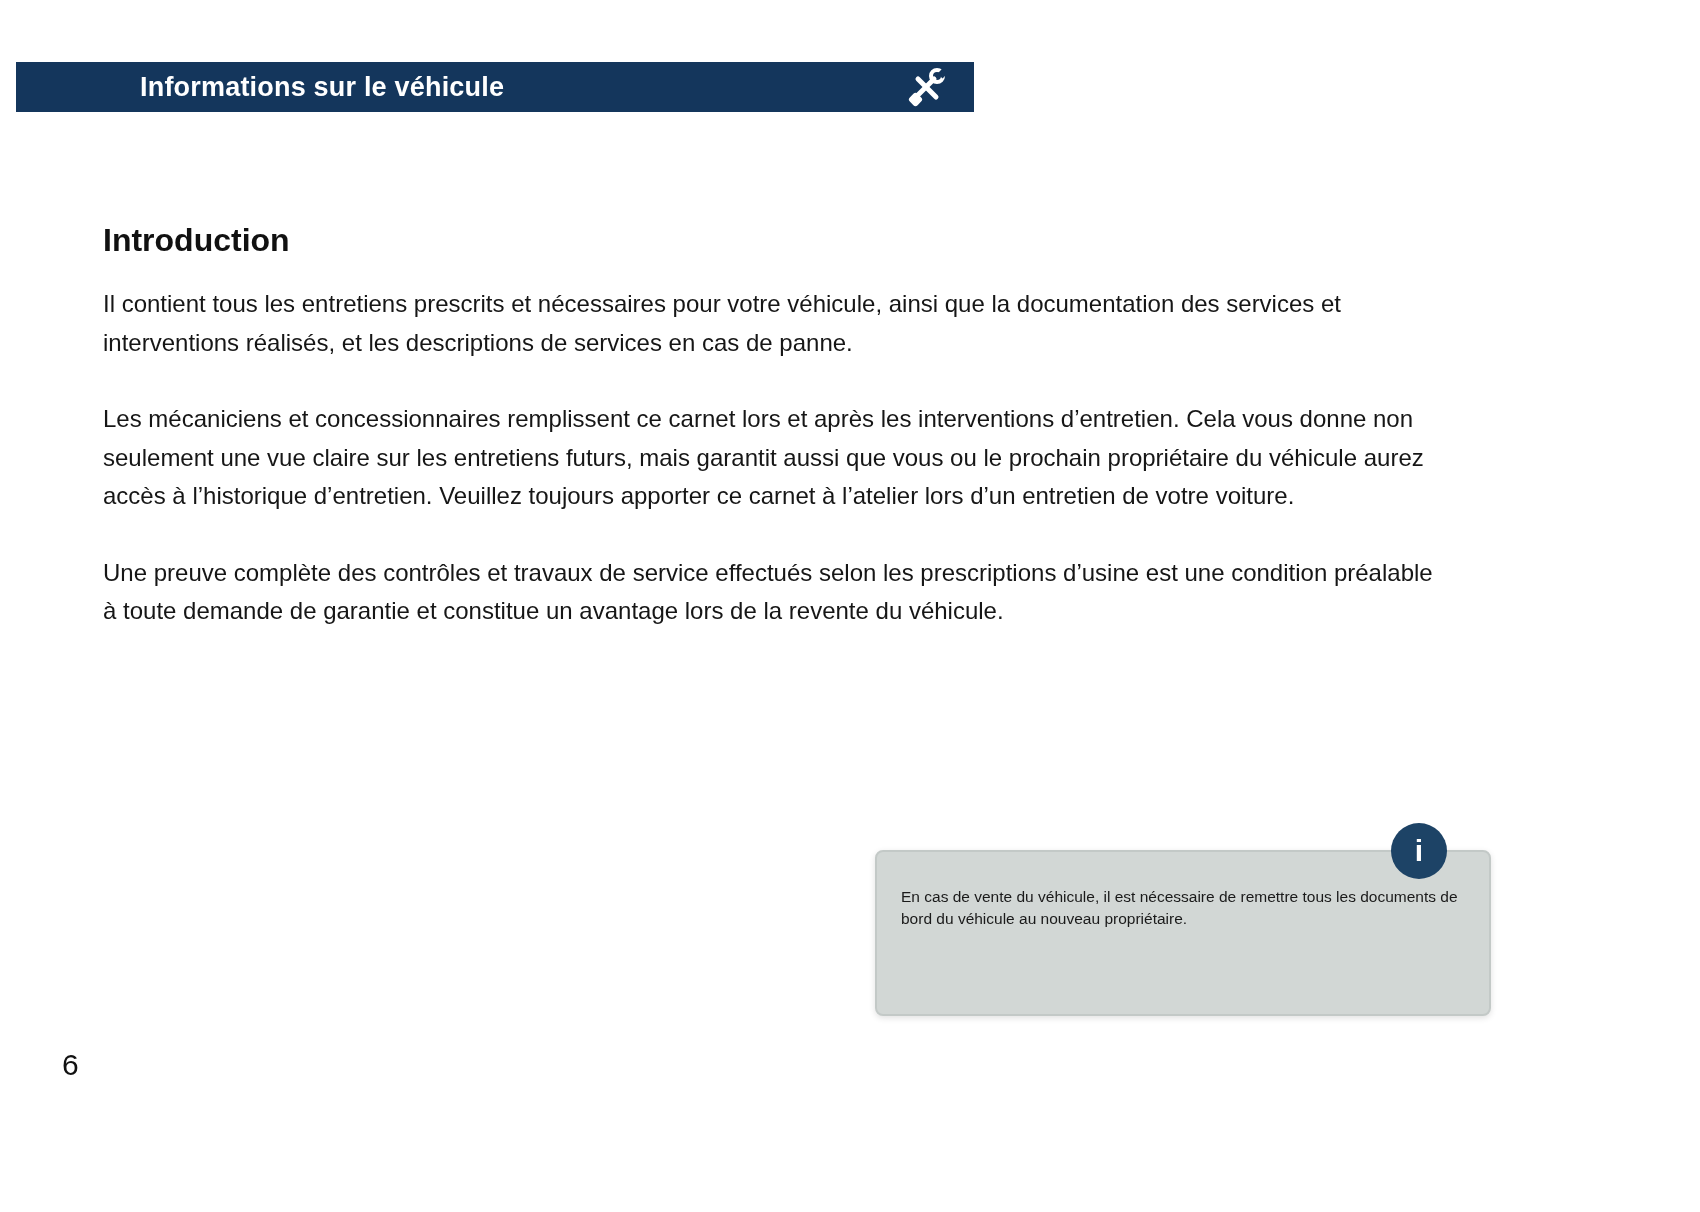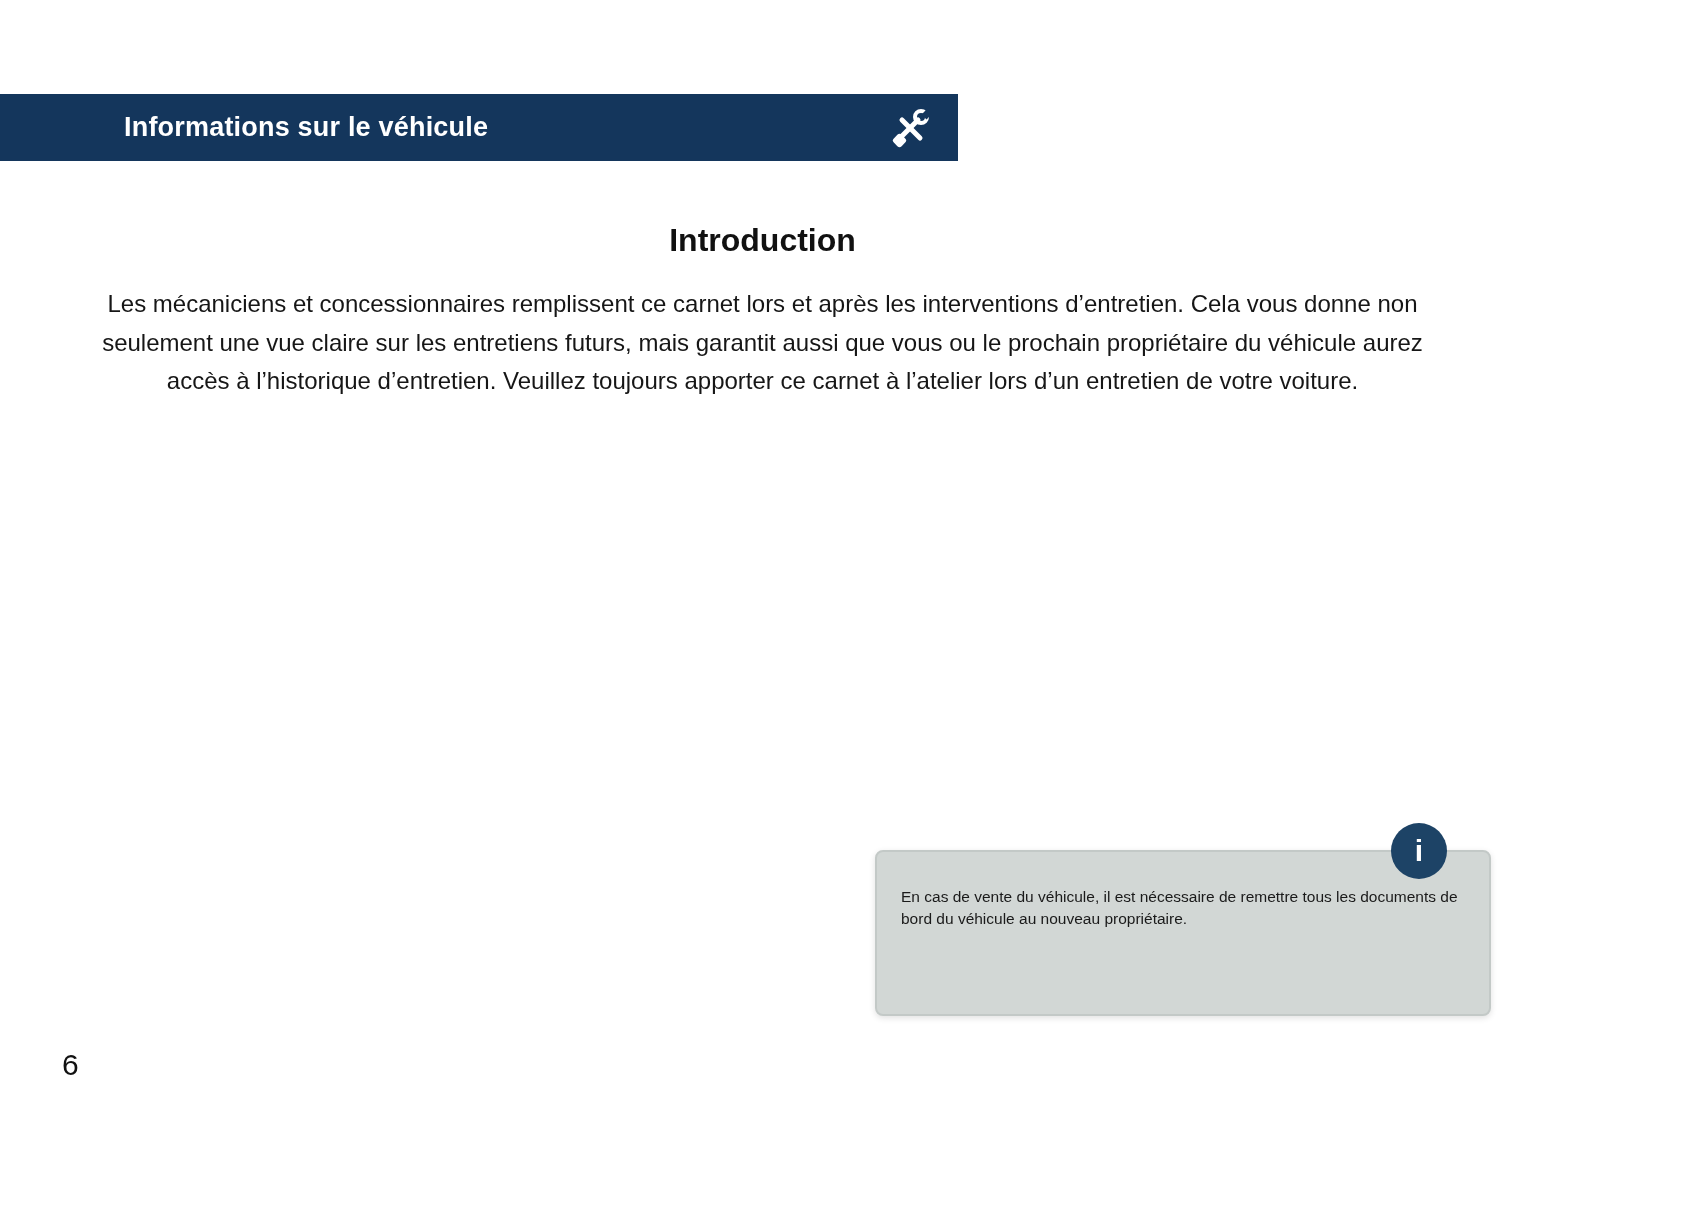--- a/index.html
+++ b/index.html
@@ -15,27 +15,26 @@
     position: relative;
     width: 1700px;
     height: 1212px;
     background: #ffffff;
   }
 
   
   .header-bar {
     position: absolute;
     top: 62px;
-    left: 0;
+    left: 16px;
     width: 958px;
-    height: 67px;
+    height: 50px;
     background: #14365C;
     display: flex;
     align-items: center;
-    margin-top: 32px;
   }
   .header-title {
     color: #ffffff;
     font-size: 27px;
     font-weight: bold;
     margin-left: 124px;
     letter-spacing: 0.2px;
   }
   .header-icon {
     position: absolute;
@@ -45,24 +44,23 @@
     width: 40px;
     height: 40px;
     display: inline-flex;
     align-items: center;
     justify-content: center;
   }
 
   
   .content {
     position: absolute;
-    left: 90px;
+    left: 103px;
     top: 222px;
     width: 1345px;
-    text-align: center;
   }
   .content h1 {
     font-size: 32px;
     font-weight: bold;
     color: #111111;
     margin-bottom: 26px;
   }
   .content p.body {
     font-size: 24px;
     line-height: 38.5px;
@@ -131,21 +129,23 @@
 
         <line x1="12" y1="12" x2="30" y2="30" stroke="#ffffff" stroke-width="5" stroke-linecap="round"></line>
         <circle cx="31" cy="9" r="6" fill="none" stroke="#ffffff" stroke-width="4"></circle>
         <rect x="33" y="3" width="7" height="7" fill="#14365C" transform="rotate(45 36.5 6.5)"></rect>
       </svg>
     </span>
   </header>
 
   <main class="content">
     <h1>Introduction</h1>
+    <p class="body">Il contient tous les entretiens prescrits et nécessaires pour votre véhicule, ainsi que la documentation des services et interventions réalisés, et les descriptions de services en cas de panne.</p>
     <p class="body">Les mécaniciens et concessionnaires remplissent ce carnet lors et après les interventions d’entretien. Cela vous donne non seulement une vue claire sur les entretiens futurs, mais garantit aussi que vous ou le prochain propriétaire du véhicule aurez accès à l’historique d’entretien. Veuillez toujours apporter ce carnet à l’atelier lors d’un entretien de votre voiture.</p>
+    <p class="body">Une preuve complète des contrôles et travaux de service effectués selon les prescriptions d’usine est une condition préalable à toute demande de garantie et constitue un avantage lors de la revente du véhicule.</p>
   </main>
 
   <aside class="info-box">
     <div class="info-icon">
       <span>i</span>
     </div>
     <p>En cas de vente du véhicule, il est nécessaire de remettre tous les documents de bord du véhicule au nouveau propriétaire.</p>
   </aside>
 
   <div class="page-number">6</div>

